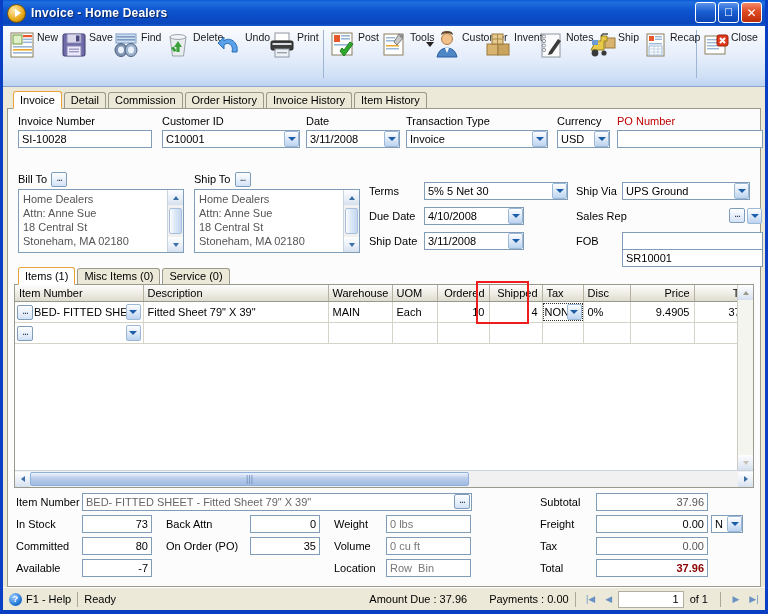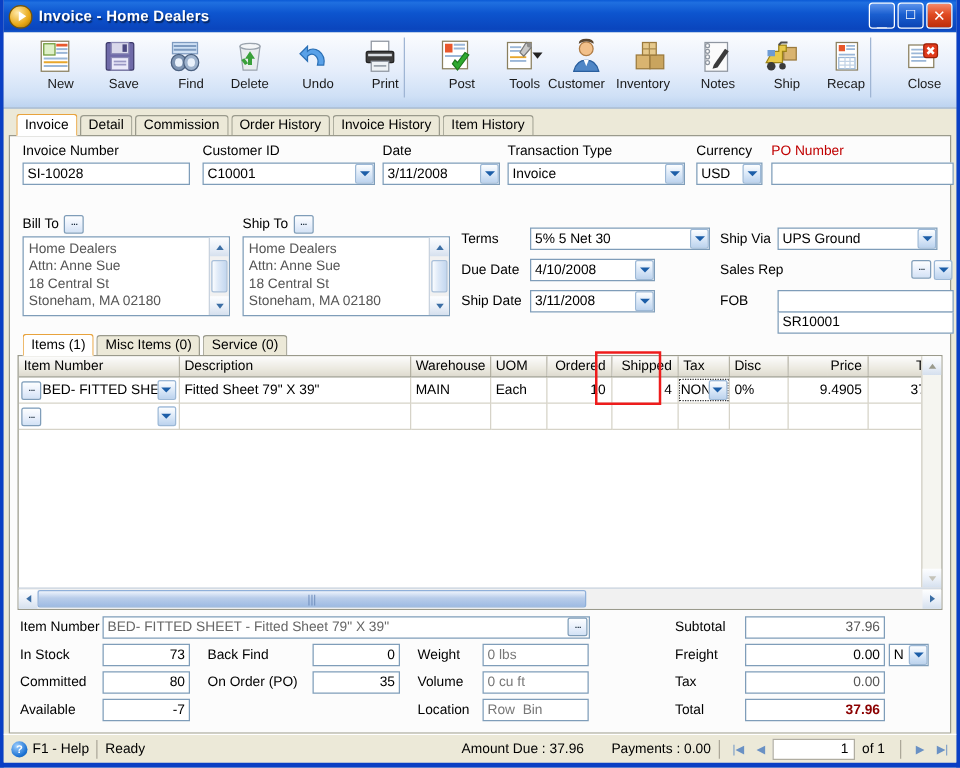--- a/index.html
+++ b/index.html
@@ -51,21 +51,21 @@
     color:#fff;font-size:12px;font-weight:bold;display:flex;align-items:center;justify-content:center;}
   .wbtn.min .g{align-items:flex-end;padding-bottom:3px;font-size:14px;line-height:6px;}
   
   .toolbar{
     flex:0 0 58px;height:58px;
     background:linear-gradient(to bottom,#fbfcfe 0%,#e6eefb 50%,#cfe0f6 85%,#bcd3f0 100%);
     border-bottom:1px solid #8ca8cf;
     display:flex;align-items:flex-start;padding:2px 2px 0 4px;position:relative;
   }
   .tbtn{
-    width:52px;display:flex;flex-direction:column;align-items:flex-end;
+    width:52px;display:flex;align-items:flex-start;
     padding-top:2px;cursor:default;position:relative;
   }
   .tbtn .lbl{font-size:10.5px;color:#1a1a1a;margin-top:1px;}
   .tb-sep{width:1px;height:48px;background:#9fb5d4;margin:2px 4px 0 4px;}
   .ico{width:30px;height:30px;position:relative;}
   .tbtn .caret{position:absolute;right:-2px;top:14px;width:0;height:0;
     border-left:4px solid transparent;border-right:4px solid transparent;border-top:5px solid #222;}
   
   .body{
     flex:1 1 auto;position:relative;padding:4px 4px 0 4px;
@@ -631,21 +631,21 @@
           <div class="srow">
             <span class="sl" style="width:66px;">Item Number</span>
             <span style="position:relative;width:390px;">
               <input class="fi ro" style="width: 390px; padding-right: 20px; color: rgb(102, 102, 102);" value="BED- FITTED SHEET - Fitted Sheet 79&quot; X 39&quot;">
               <span class="ebtn" style="position:absolute;right:2px;top:1px;">...</span>
             </span>
           </div>
           <div class="srow">
             <span class="sl">In Stock</span>
             <input class="fi" style="width: 70px; text-align: right;" value="73">
-            <span class="sl" style="width:84px;margin-left:14px;">Back Find</span>
+            <span class="sl" style="width:84px;margin-left:14px;">Back Attn</span>
             <input class="fi" style="width: 70px; text-align: right;" value="0">
             <span class="sl" style="width:52px;margin-left:14px;">Weight</span>
             <input class="fi ro" style="width: 85px; color: rgb(119, 119, 119);" value="0 lbs">
           </div>
           <div class="srow">
             <span class="sl">Committed</span>
             <input class="fi" style="width: 70px; text-align: right;" value="80">
             <span class="sl" style="width:84px;margin-left:14px;">On Order (PO)</span>
             <input class="fi" style="width: 70px; text-align: right;" value="35">
             <span class="sl" style="width:52px;margin-left:14px;">Volume</span>

